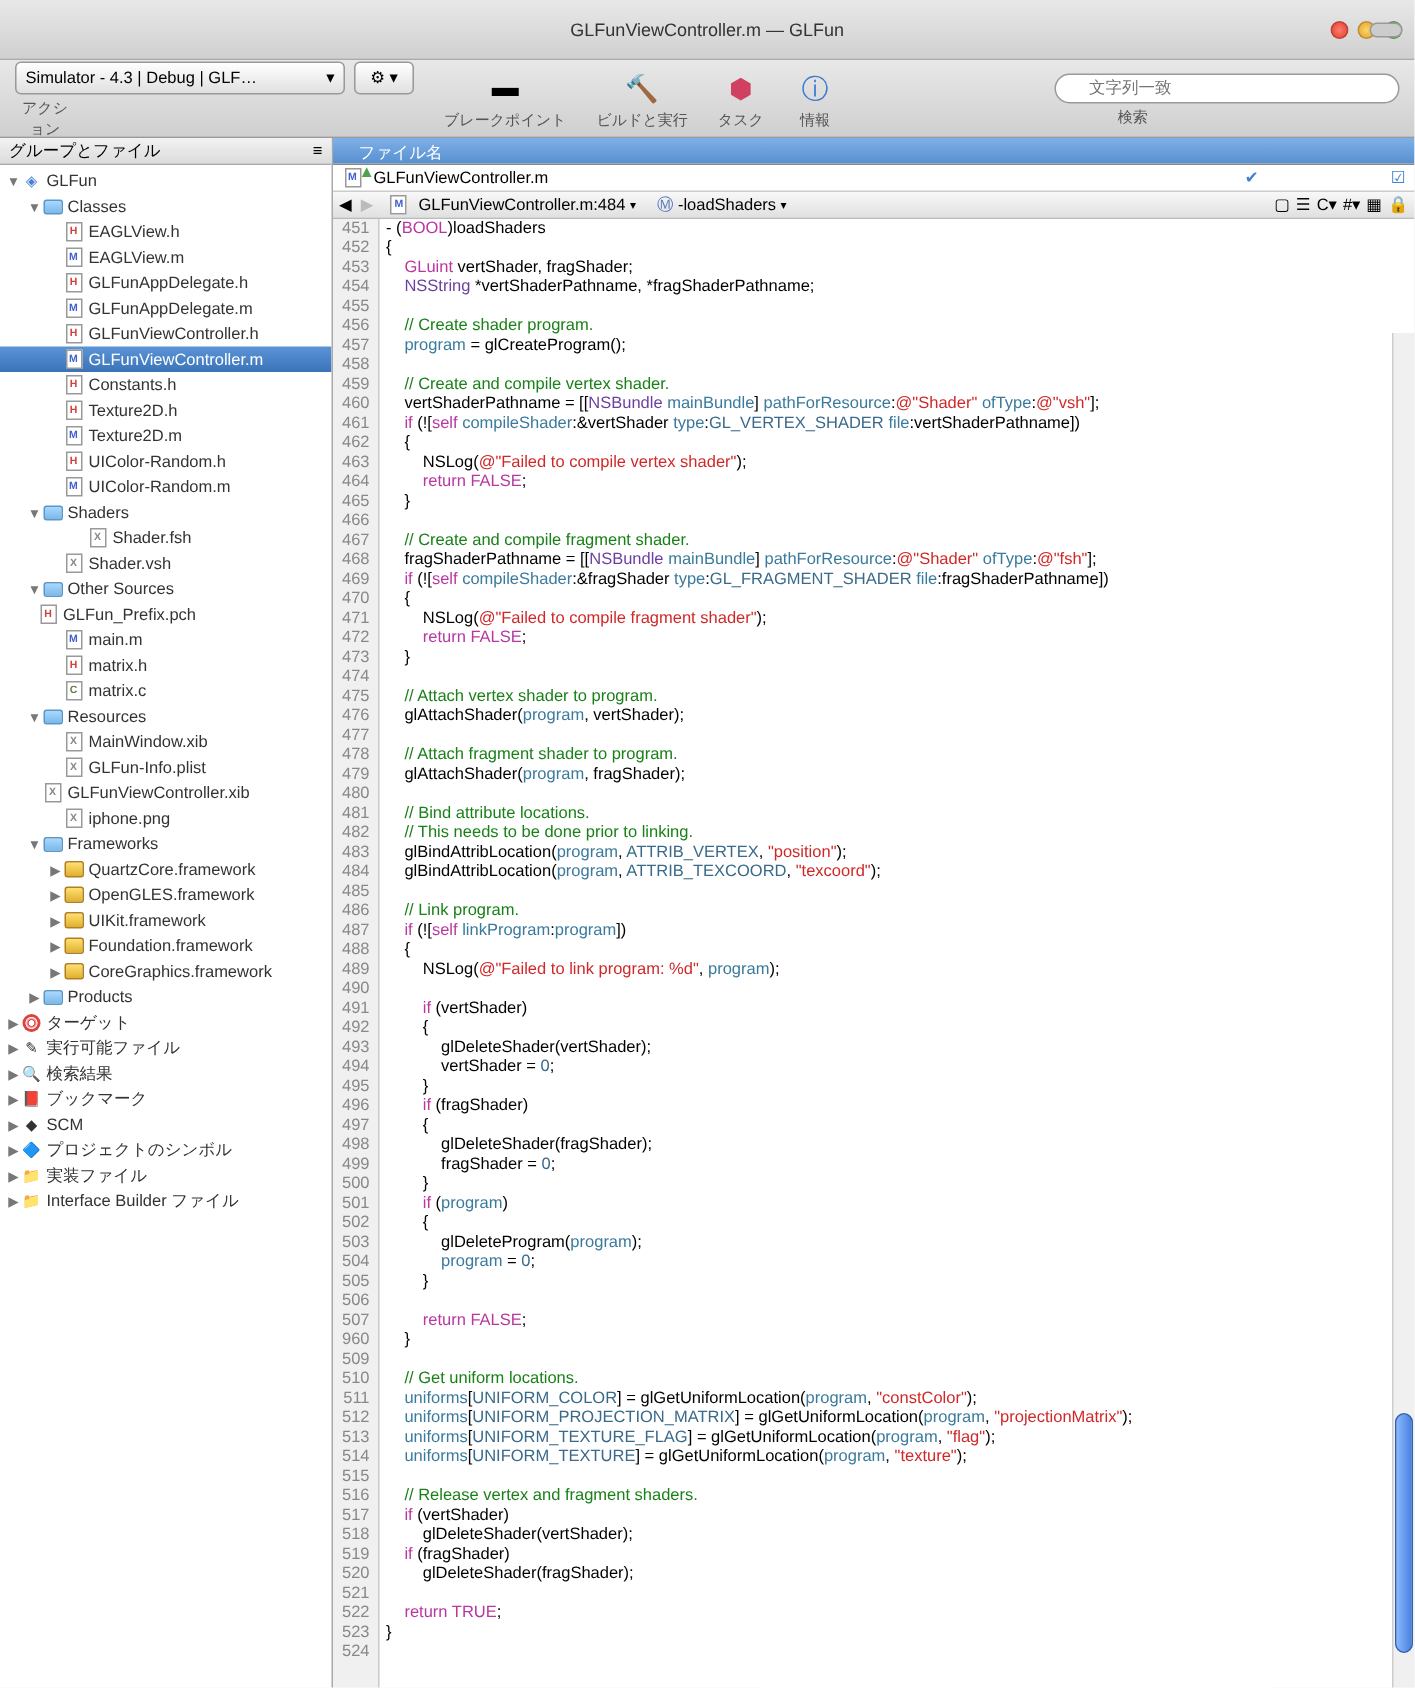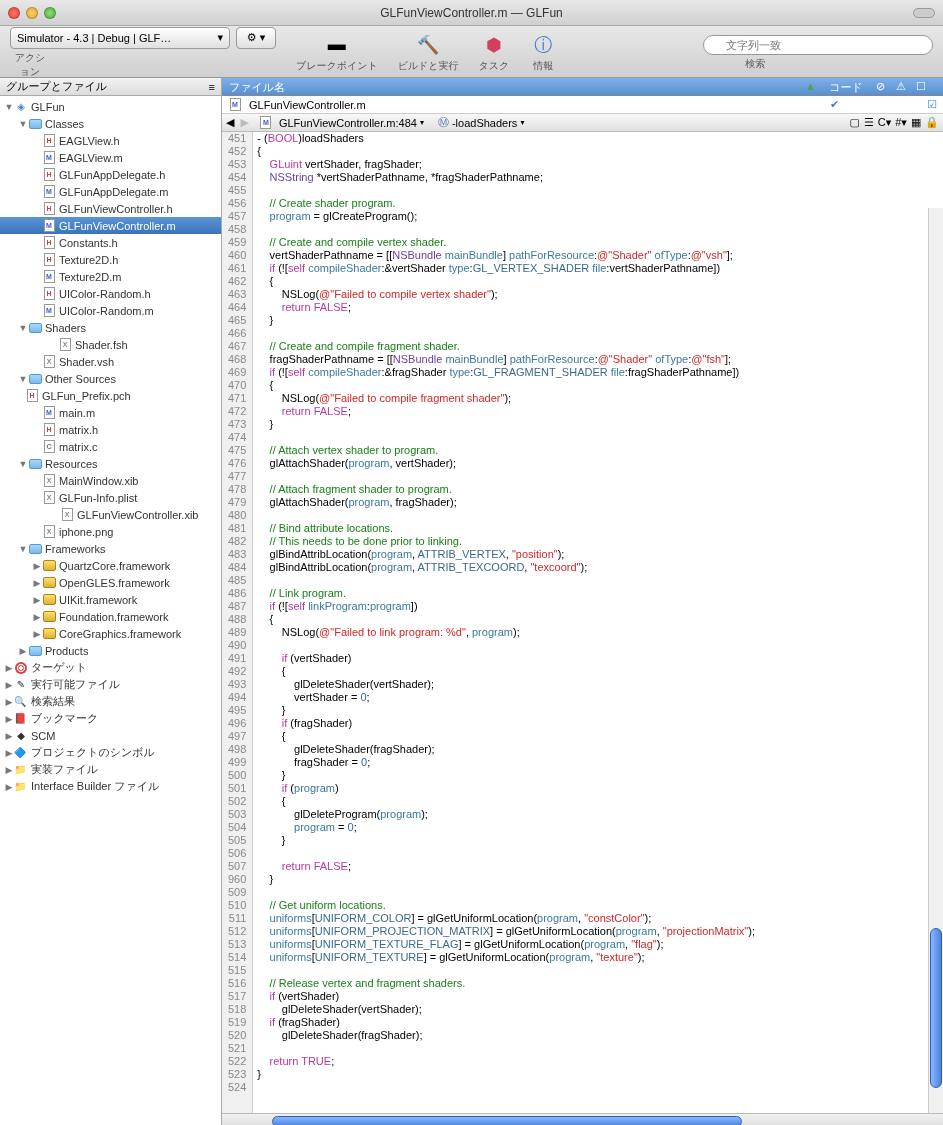--- a/index.html
+++ b/index.html
@@ -1,18 +1,18 @@
 <!DOCTYPE html>
 <html><head>
 <meta charset="utf-8">
 <style>
 * { margin: 0; padding: 0; box-sizing: border-box; font-family: "Lucida Grande", "Helvetica Neue", sans-serif; }
 body { background: #ededed; width: 943px; height: 1125px; overflow: hidden; font-size: 11px; }
 
-.titlebar { height: 26px; background: linear-gradient(#e8e8e8, #d0d0d0); border-bottom: 1px solid #aaa; display: flex; align-items: center; padding: 0 8px; position: relative; }
+.titlebar { height: 40px; background: linear-gradient(#e8e8e8, #d0d0d0); border-bottom: 1px solid #aaa; display: flex; align-items: center; padding: 0 8px; position: relative; justify-content: flex-end; }
 .traffic { display: flex; gap: 6px; }
 .dot { width: 12px; height: 12px; border-radius: 50%; border: 1px solid rgba(0,0,0,.2); }
 .dot.r { background: radial-gradient(#ff7b6b,#e13f32); }
 .dot.y { background: radial-gradient(#ffd36b,#e1a22e); }
 .dot.g { background: radial-gradient(#8de07b,#4fab3e); }
 .title { position: absolute; left: 0; right: 0; text-align: center; font-size: 12px; color: #333; }
 .pill { position: absolute; right: 8px; width: 22px; height: 10px; border-radius: 5px; background: #ccc; border: 1px solid #999; }
 
 .toolbar { height: 52px; background: linear-gradient(#e8e8e8,#cfcfcf); border-bottom: 1px solid #999; display: flex; align-items: center; padding: 2px 10px 0; gap: 20px; }
 .tbgroup { display: flex; flex-direction: column; align-items: center; gap: 2px; }
@@ -36,21 +36,21 @@
 .folder { background: linear-gradient(#a8d8ff,#7cb8e8); border-radius: 2px; width: 13px; height: 10px; border: 1px solid #5a98c8; }
 .fileic { width: 11px; height: 13px; background: #fff; border: 1px solid #999; font-size: 7px; display: flex; align-items: center; justify-content: center; font-weight: bold; }
 .fileic.h { color: #d04040; }
 .fileic.m { color: #4060d0; }
 .fileic.x { color: #888; }
 .fileic.c { color: #608040; }
 .fwic { width: 13px; height: 11px; background: linear-gradient(#ffe070,#e0b030); border: 1px solid #b08020; border-radius: 2px; }
 .target { width: 12px; height: 12px; border-radius: 50%; background: radial-gradient(#fff 20%, #e04040 25%, #fff 45%, #e04040 50%); }
 
 .editor { flex: 1; display: flex; flex-direction: column; background: #fff; }
-.ehead { height: 18px; background: linear-gradient(#7fb0e8,#5890d0); border-bottom: 1px solid #888; font-size: 11px; color: #fff; padding: 2px 7px; display: flex; }
+.ehead { height: 18px; background: linear-gradient(#7fb0e8,#5890d0); border-bottom: 1px solid #888; font-size: 11px; color: #fff; padding: 2px 17px; display: flex; flex-direction: column; }
 .ehead span:first-child { flex: 1; }
 .erow { height: 18px; border-bottom: 1px solid #ccc; display: flex; align-items: center; padding: 0 6px; font-size: 11px; gap: 4px; }
 .erow .chk { margin-left: auto; }
 .navbar { height: 18px; background: linear-gradient(#f8f8f8,#e0e0e0); border-bottom: 1px solid #bbb; display: flex; align-items: center; padding: 0 4px; font-size: 11px; gap: 6px; }
 .navseg { display: flex; align-items: center; gap: 3px; padding: 0 4px; }
 .code { flex: 1; display: flex; overflow: auto; font-family: Monaco, Menlo, monospace; font-size: 11px; line-height: 13px; }
 .gutter { background: #f0f0f0; border-right: 1px solid #ccc; color: #888; text-align: right; padding: 0 6px; user-select: none; }
 .gline { height: 13px; }
 .src { flex: 1; padding: 0 4px; white-space: pre; color: #000; }
 .sline { height: 13px; }
@@ -283,21 +283,21 @@
           </span>
           <span>MainWindow.xib</span>
         </div>
         <div class="ti" style="padding-left: 32px;">
           <span class="tw"></span>
           <span class="ico">
             <span class="fileic x">X</span>
           </span>
           <span>GLFun-Info.plist</span>
         </div>
-        <div class="ti" style="padding-left: 50px; text-align: right;">
+        <div class="ti" style="padding-left: 18px; text-align: right;">
           <span class="tw"></span>
           <span class="ico">
             <span class="fileic x">X</span>
           </span>
           <span>GLFunViewController.xib</span>
         </div>
         <div class="ti" style="padding-left: 32px;">
           <span class="tw"></span>
           <span class="ico">
             <span class="fileic x">X</span>

